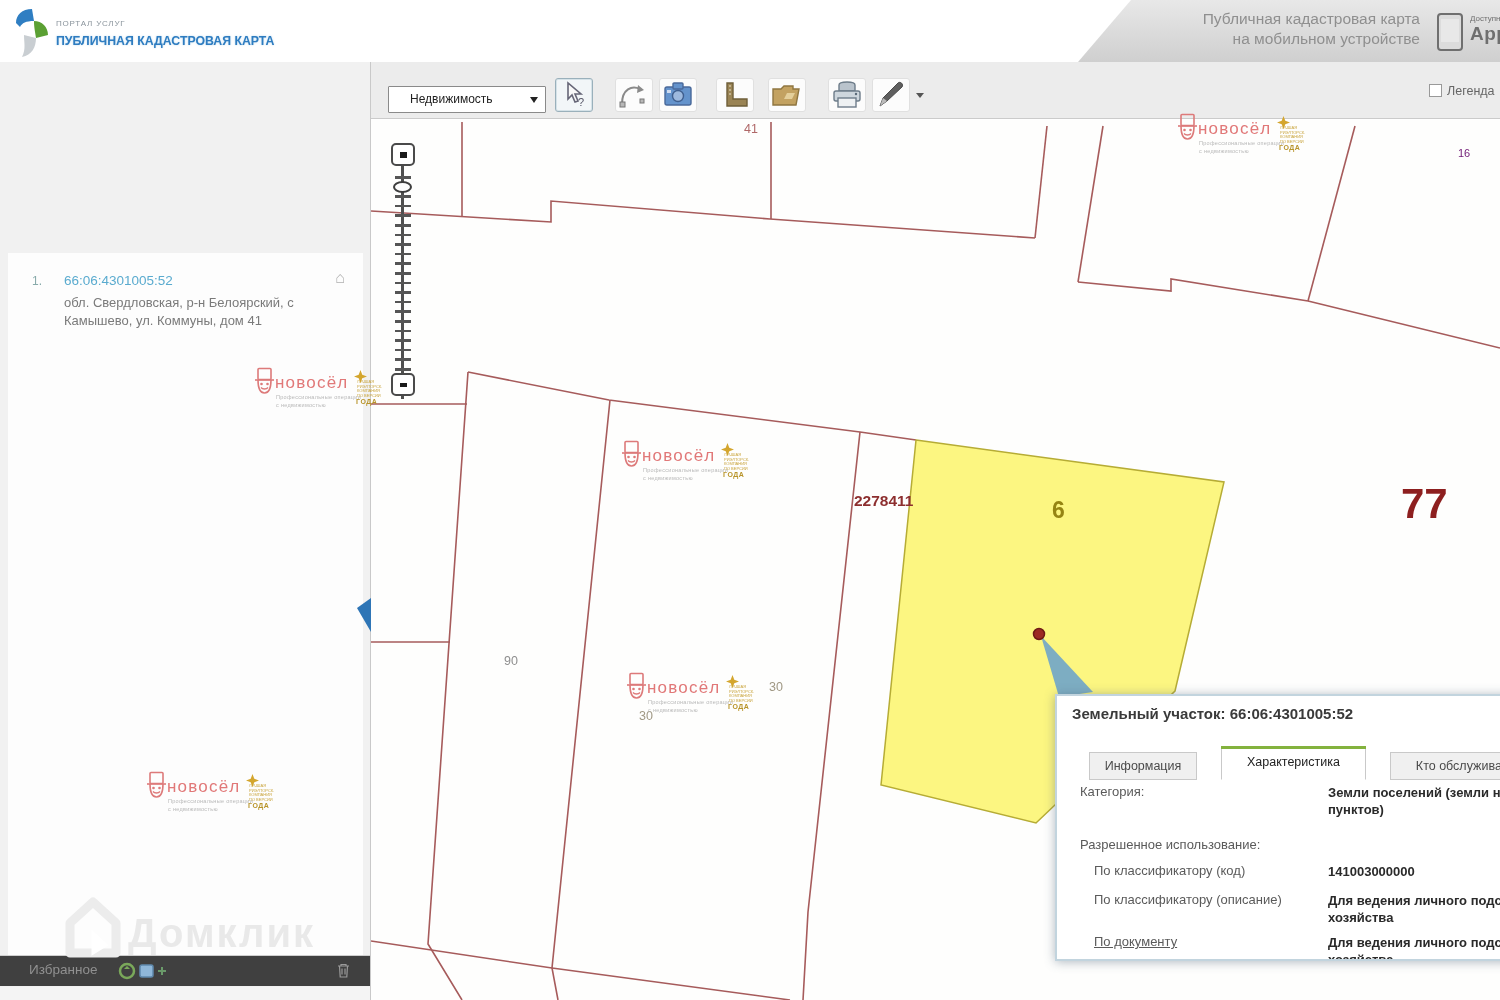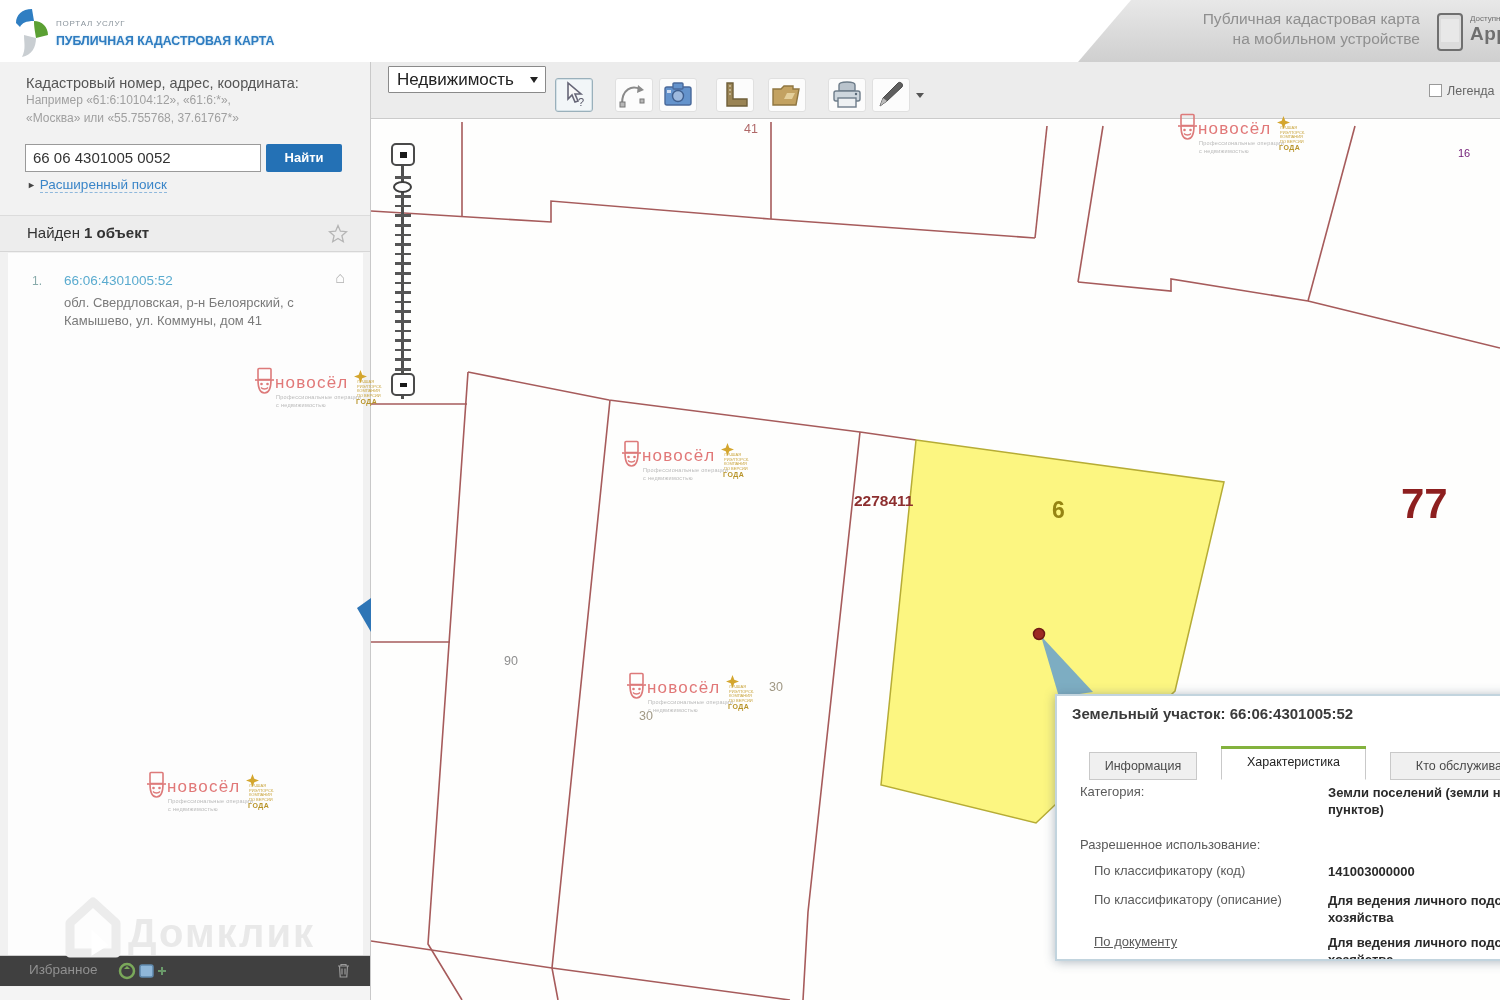--- a/index.html
+++ b/index.html
@@ -47,22 +47,22 @@
 .res-addr { position:absolute; left:56px; top:41px; font-size:13px; color:#7a7a7a; line-height:18px; width:275px; }
 #sb-bottom { position:absolute; left:0; top:893px; width:370px; height:31px; background:#404040;
   border-top:1px solid #cfcfcf; }
 #sb-bottom .t { position:absolute; left:29px; top:6px; font-size:13.5px; color:#909090; }
 #sb-under { position:absolute; left:0; top:925px; width:370px; height:13px; background:#f4f4f4; }
 .star { color:#b0b0b0; font-size:19px; }
 
 
 #toolbar { position:absolute; left:371px; top:62px; width:1129px; height:57px;
   background:#ececec; border-bottom:1px solid #cbcbcb; z-index:10; }
-#tb-select { position:absolute; left:17px; top:4px; width:158px; height:27px; background:#fff;
-  border:1px solid #8a8a8a; border-radius:1px; font-size:17px; color:#222; line-height:25px; padding-left:8px; }
+#tb-select { position:absolute; left:17px; top:24px; width:158px; height:27px; background:#fff;
+  border:1px solid #8a8a8a; border-radius:1px; font-size:12px; color:#222; line-height:25px; padding-left:21px; }
 #tb-select .arr { position:absolute; right:7px; top:10px; width:0; height:0;
   border-left:4.5px solid transparent; border-right:4.5px solid transparent; border-top:6px solid #222; }
 .tbtn { position:absolute; top:16px; width:38px; height:34px; background:#fcfcfc;
   border:1px solid #e0e0e0; border-radius:3px; }
 .tbtn.sel { background:#f2f6f8; border:1px solid #9ab0bb; box-shadow:inset 0 0 0 1px #d5e2e8; }
 #tb-right { position:absolute; left:1058px; top:22px; font-size:12.5px; color:#666; white-space:nowrap; }
 #tb-right .cb { display:inline-block; width:13px; height:13px; border:1px solid #999; background:#fff;
   vertical-align:-2px; margin-right:5px; }
 
 
@@ -231,33 +231,20 @@
   <svg width="50" height="56" style="position:absolute;left:10px;top:5px;" viewBox="0 0 50 56">
     <path d="M6 18 C6 10 12 4 22 4 L24 16 C16 16 12 18 10 22 Z" fill="#2f7ec2"></path>
     <path d="M24 16 C32 16 38 22 38 30 L26 33 C25 26 24 22 24 16 Z" fill="#5ba033"></path>
     <path d="M26 33 C26 42 22 50 12 52 C16 44 14 38 14 30 Z" fill="#c9ced2"></path>
   </svg>
   <div id="logotxt1">ПОРТАЛ УСЛУГ</div>
   <div id="logotxt2">ПУБЛИЧНАЯ КАДАСТРОВАЯ КАРТА</div>
 </div>
 
 <div id="sidebar">
-  <div id="sb-search">
-    <div class="sb-lab">Кадастровый номер, адрес, координата:</div>
-    <div class="sb-ex">Например «61:6:10104:12», «61:6:*»,<br>«Москва» или «55.755768, 37.61767*»</div>
-    <div id="sb-input">66 06 4301005 0052</div>
-    <div id="sb-btn">Найти</div>
-    <div id="sb-link"><b>►</b> <span>Расширенный поиск</span></div>
-  </div>
-  <div id="sb-found">
-    <div class="t">Найден <b>1 объект</b></div>
-    <svg width="20" height="20" style="position:absolute;right:22px;top:8px;" viewBox="0 0 20 20">
-      <path d="M10 1.5 L12.4 7.2 L18.5 7.7 L13.9 11.7 L15.3 17.7 L10 14.5 L4.7 17.7 L6.1 11.7 L1.5 7.7 L7.6 7.2 Z" fill="none" stroke="#b5b5b5" stroke-width="1.3"></path>
-      </svg>
-  </div>
   <div id="sb-list">
     <div class="res-num">1.</div>
     <div class="res-link">66:06:4301005:52</div>
     <div class="res-addr">обл. Свердловская, р-н Белоярский, с Камышево, ул. Коммуны, дом 41</div>
     <div class="star" style="position:absolute;right:18px;top:16px;font-size:16px;">⌂</div>
   </div>
   <div id="sb-bottom">
     <div class="t">Избранное</div>
     <svg width="70" height="18" style="position:absolute;left:118px;top:6px;" viewBox="0 0 70 18">
       <circle cx="9" cy="9" r="7" fill="none" stroke="#7aa85a" stroke-width="2.5"></circle>

